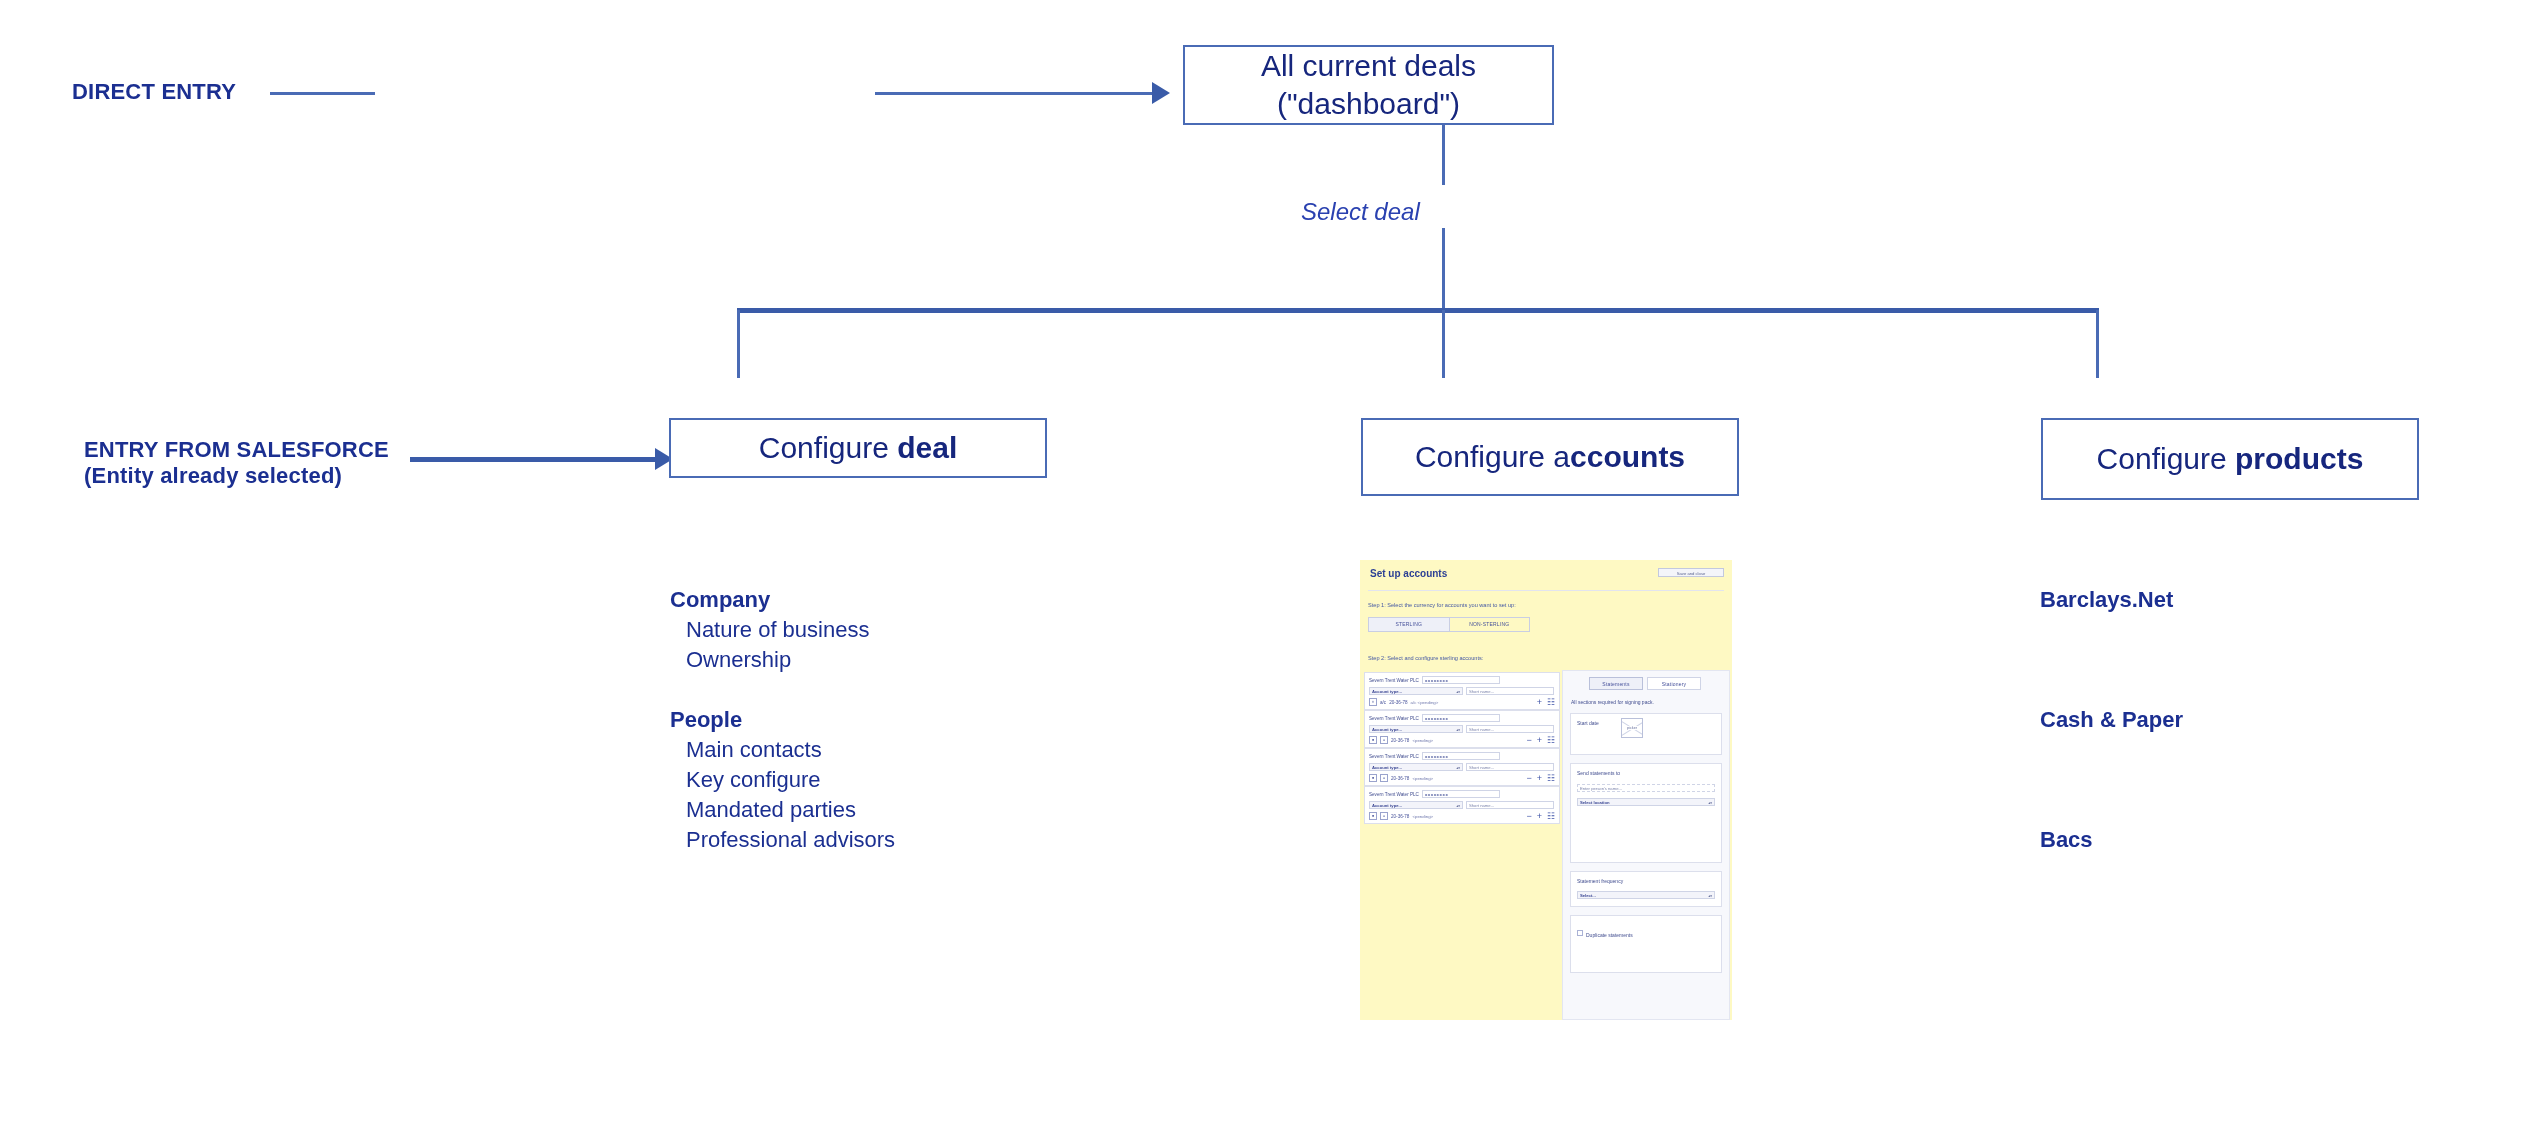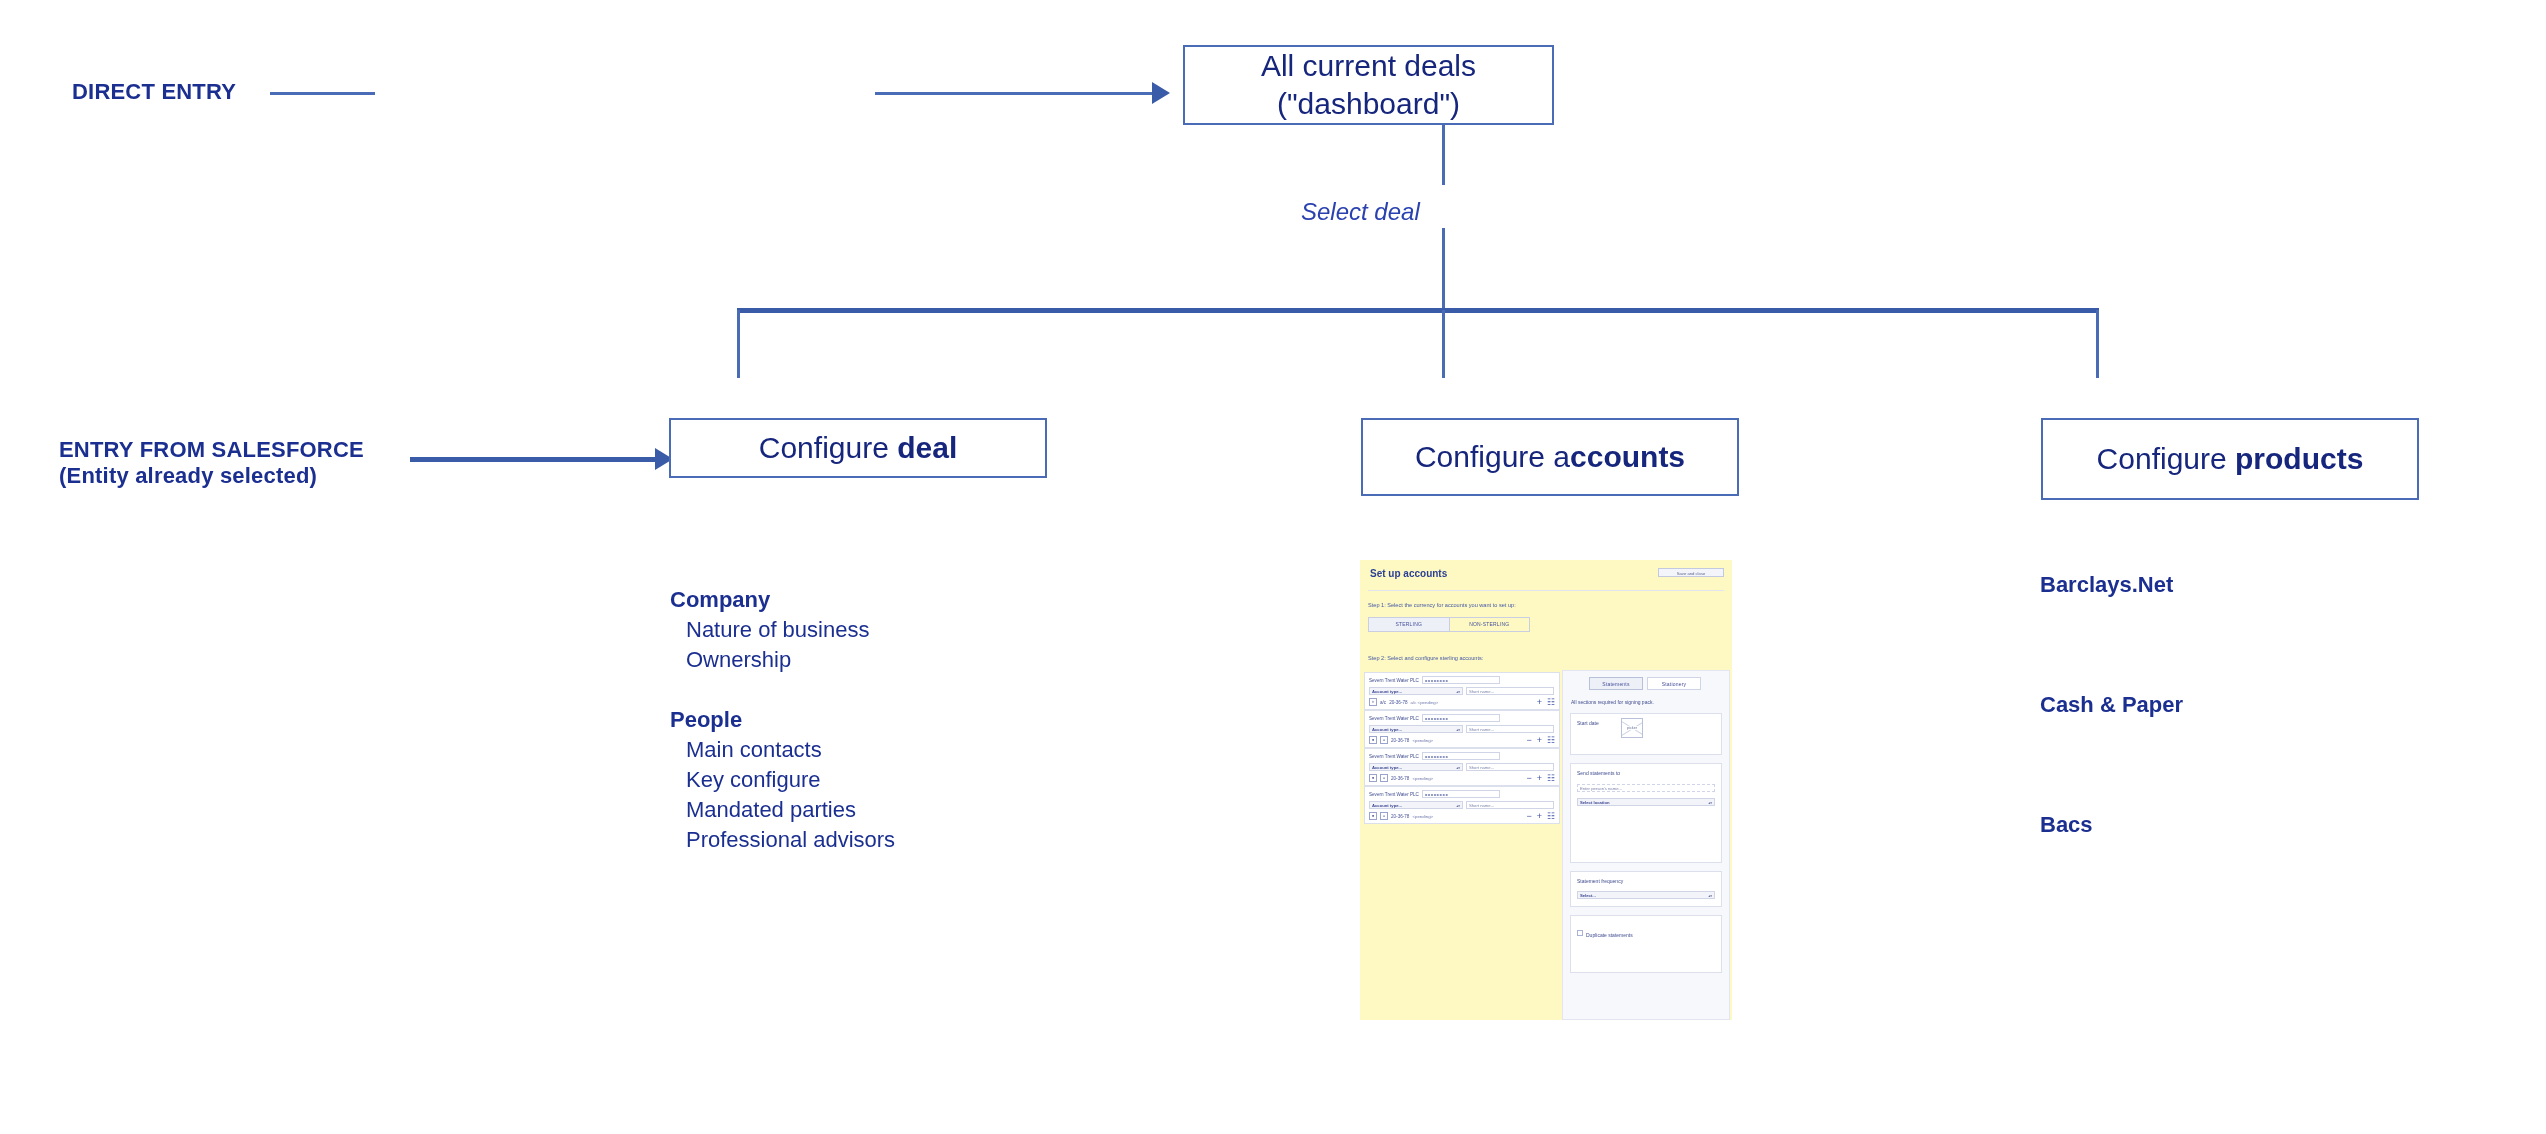--- a/index.html
+++ b/index.html
@@ -212,21 +212,21 @@
   <div class="abs vline" style="left:1442px; top:125px; height:60px;"></div>
   <div class="abs edge-label" style="left:1301px; top:198px;">Select deal</div>
   <div class="abs vline" style="left:1442px; top:228px; height:82px;"></div>
 
   <div class="abs thick-hline" style="left:737px; top:308px; width:1362px;"></div>
 
   <div class="abs vline" style="left:737px; top:310px; height:68px;"></div>
   <div class="abs vline" style="left:1442px; top:310px; height:68px;"></div>
   <div class="abs vline" style="left:2096px; top:310px; height:68px;"></div>
 
-  <div class="abs entry-label" style="left:59px; top:437px;">
+  <div class="abs entry-label" style="left:84px; top:437px;">
     <span>ENTRY FROM SALESFORCE</span><br>
     <span>(Entity already selected)</span>
   </div>
 
   <div class="abs thick-hline" style="left:410px; top:457px; width:250px;"></div>
   <div class="abs arrow-head" style="left:655px; top:448px;"></div>
 
   <div class="abs node-box" style="left:669px; top:418px; width:378px; height:60px;">
     <div class="node-text">
       <span>Configure </span><b>deal</b>
@@ -253,21 +253,21 @@
 
     <div style="height:30px;"></div>
 
     <div class="col-head">People</div>
     <div class="col-item">Main contacts</div>
     <div class="col-item">Key configure</div>
     <div class="col-item">Mandated parties</div>
     <div class="col-item">Professional advisors</div>
   </div>
 
-  <div class="abs" style="left:2040px; top:570px; width:330px;">
+  <div class="abs" style="left:2040px; top:585px; width:330px;">
     <div class="product-item" style="margin-bottom:90px;">Barclays.Net</div>
     <div class="product-item" style="margin-bottom:90px;">Cash &amp; Paper</div>
     <div class="product-item">Bacs</div>
   </div>
 
   <div class="abs shot" style="left:1360px; top:560px; width:372px; height:460px;">
 
     <div class="abs shot-title" style="left:10px; top:8px;">Set up accounts</div>
     <div class="abs shot-btn" style="right:8px; top:8px; width:66px;">Save and close</div>
     <div class="abs shot-rule" style="left:8px; top:30px; right:8px;"></div>

